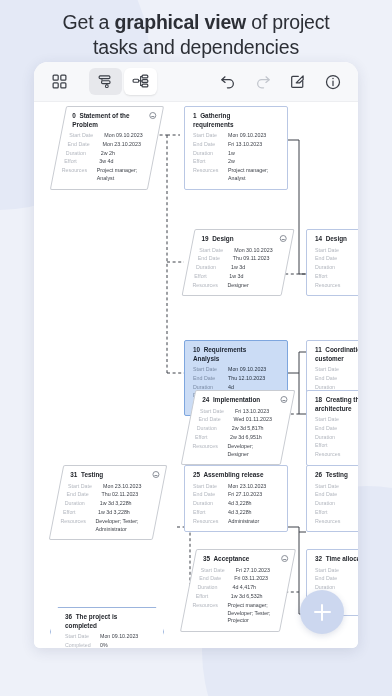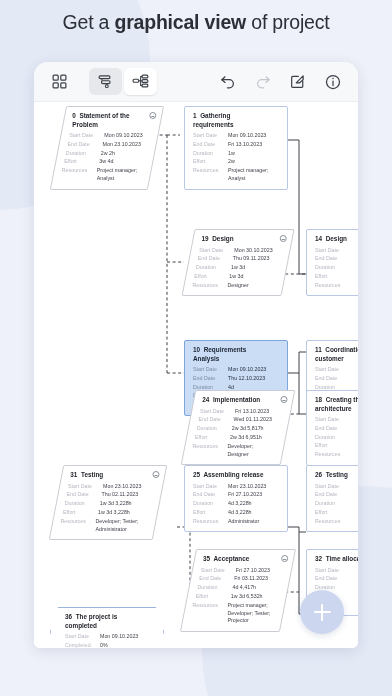--- a/index.html
+++ b/index.html
@@ -168,20 +168,21 @@
   .fab .plus::after  { top: 0; left: 7.4px; height: 17px; width: 2.2px; }
 </style>
 </head>
 <body>
 
 <div class="bg-blob blob-a"></div>
 <div class="bg-blob blob-b"></div>
 
 <div class="headline">
   <span><span>Get a </span><b>graphical view</b><span> of project</span></span><br>
+  <span>tasks and dependencies</span>
 </div>
 
 <div class="app">
 
   <div class="toolbar">
 
     <div class="tb-btn">
       <svg width="15" height="15" viewBox="0 0 16 16">
         <rect x="1.2" y="1.2" width="5.4" height="5.4" rx="1" fill="none" stroke="#3b3f47" stroke-width="1.3"></rect>
         <rect x="9.4" y="1.2" width="5.4" height="5.4" rx="1" fill="none" stroke="#3b3f47" stroke-width="1.3"></rect>

